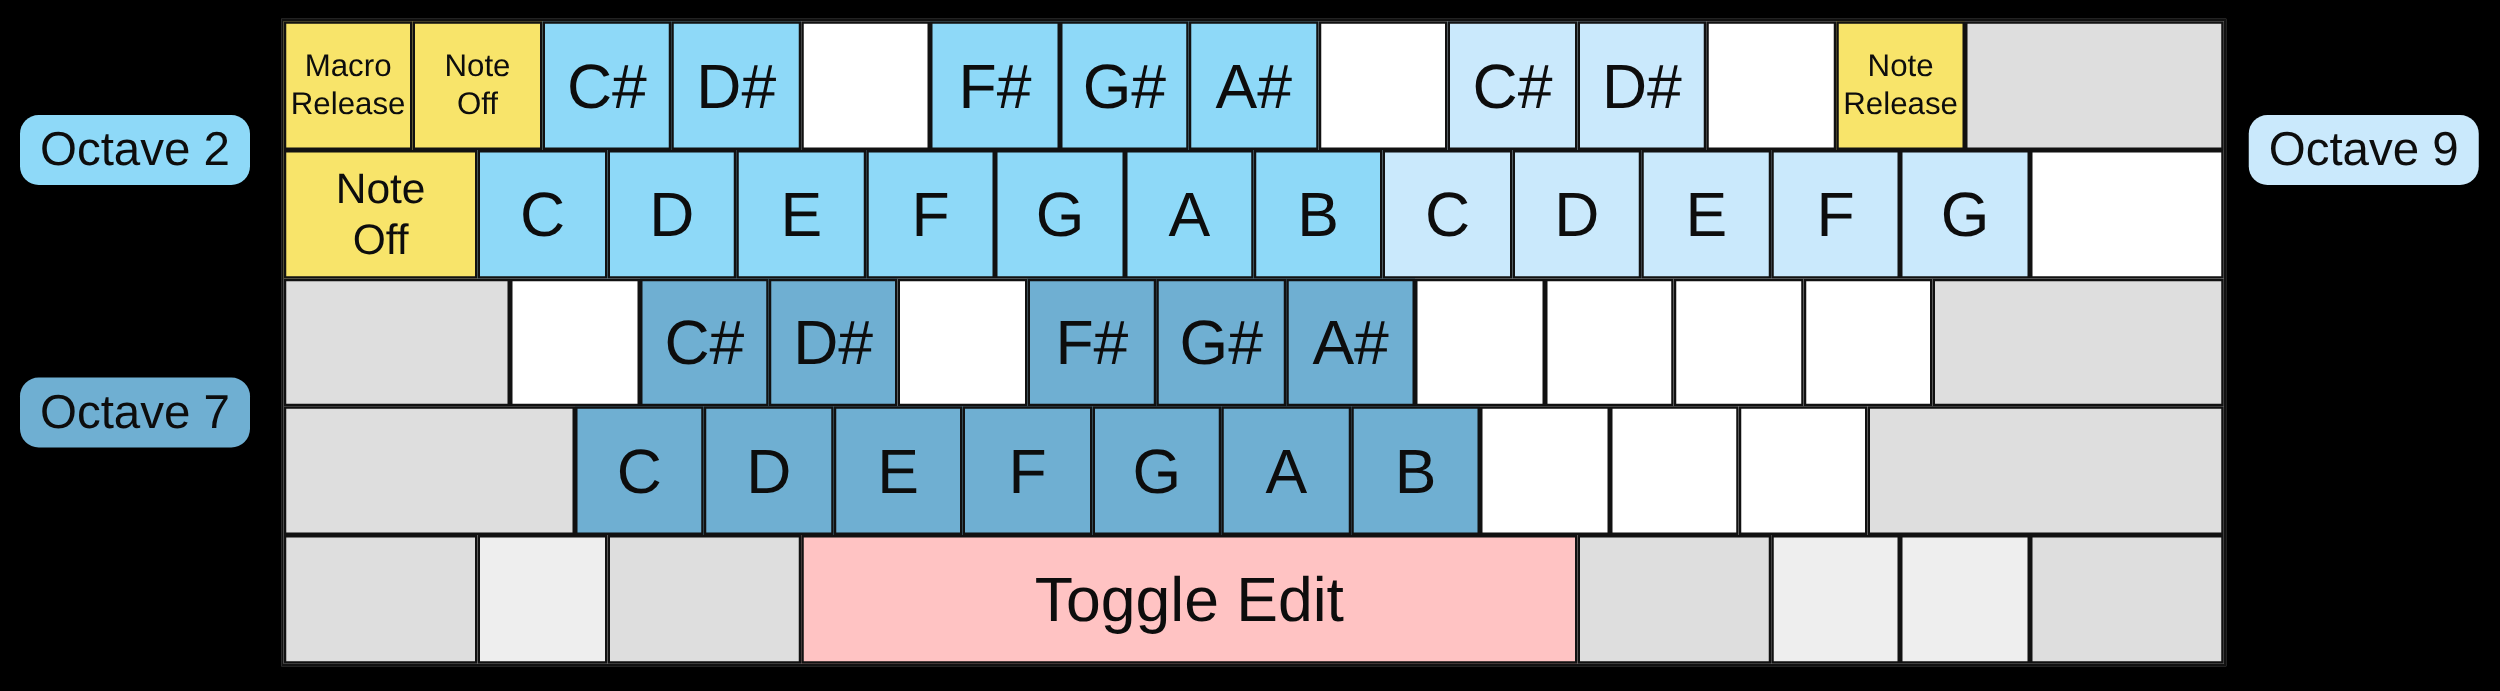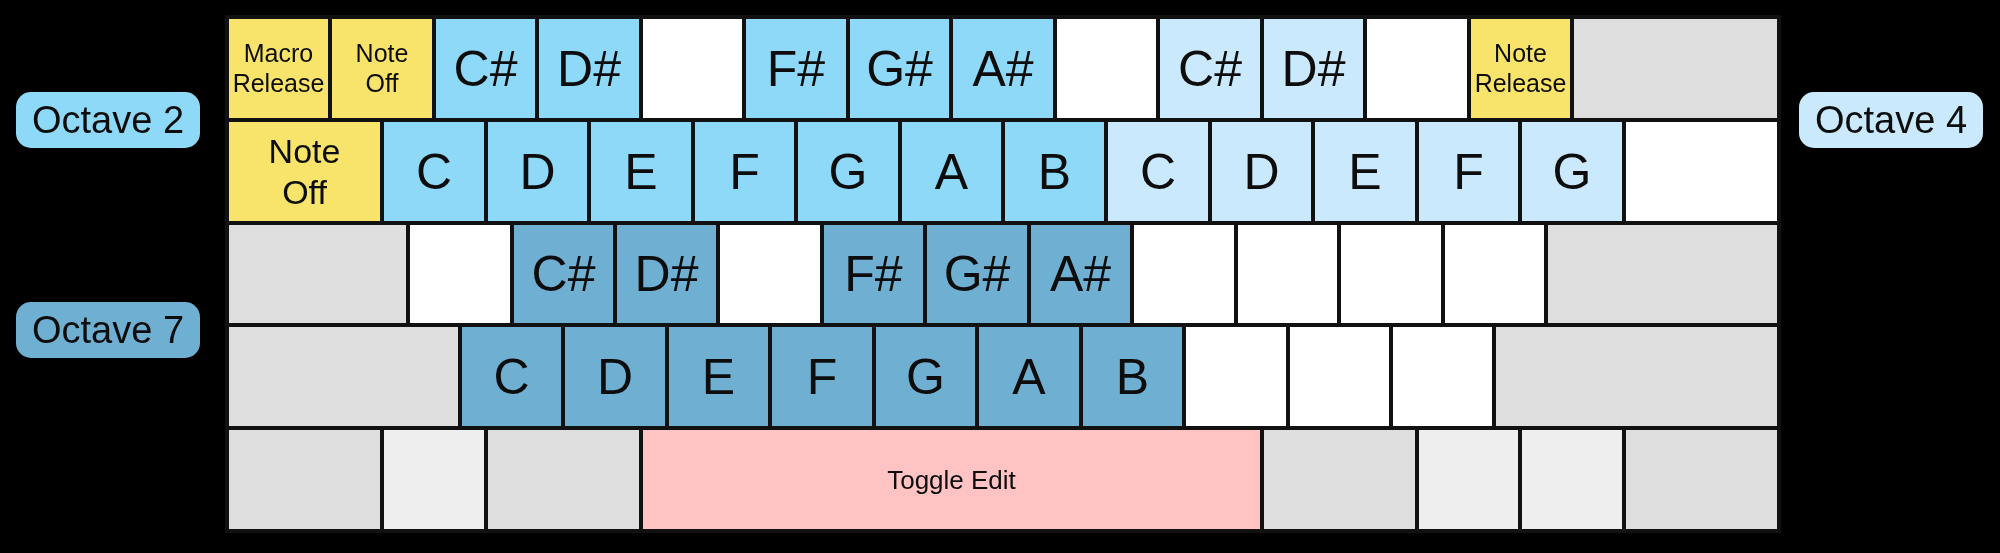--- a/index.html
+++ b/index.html
@@ -15,38 +15,38 @@
   }
   .key{
     position:absolute;box-sizing:border-box;border:2px solid #111;
     display:flex;align-items:center;justify-content:center;
     text-align:center;white-space:pre-line;color:#0d0d0d;
     background:#fff;
   }
   .sz-note{font-size:50px;line-height:1;}
   .sz-sm{font-size:25px;line-height:1.18;}
   .sz-md{font-size:34px;line-height:1.18;}
-  .sz-space{font-size:26px;line-height:1;}
+  .sz-space{font-size:50px;line-height:1;}
   .pill{
     position:absolute;height:56px;width:184px;border-radius:15px;
     display:flex;align-items:center;justify-content:center;
     font-size:38px;color:#0d0d0d;
   }
   .pill-octave2{left:16px;top:92px;}
   .pill-octave1{left:16px;top:302px;}
   .pill-octave3{left:1799px;top:92px;}
 </style>
 </head>
 <body style="background: rgb(0, 0, 0);">
 
 <div class="pill pill-octave2" style="background: rgb(142, 217, 248);">Octave 2</div>
 
 <div class="pill pill-octave1" style="background: rgb(111, 175, 210);">Octave 7</div>
 
-<div class="pill pill-octave3" style="background: rgb(202, 233, 252);">Octave 4</div>
+<div class="pill pill-octave3" style="background: rgb(202, 233, 252);">Octave 9</div>
 
 <div class="keyboard">
     <div class="key sz-sm" style="left: 0px; top: 0px; width: 103px; height: 103px; background: rgb(248, 228, 106);">Macro
 Release</div>
     <div class="key sz-sm" style="left: 103px; top: 0px; width: 104px; height: 103px; background: rgb(248, 228, 106);">Note
 Off</div>
     <div class="key sz-note" style="left: 207px; top: 0px; width: 103px; height: 103px; background: rgb(142, 217, 248);">C#</div>
     <div class="key sz-note" style="left: 310px; top: 0px; width: 104px; height: 103px; background: rgb(142, 217, 248);">D#</div>
     <div class="key sz-note" style="left: 414px; top: 0px; width: 103px; height: 103px; background: rgb(255, 255, 255);"></div>
     <div class="key sz-note" style="left: 517px; top: 0px; width: 104px; height: 103px; background: rgb(142, 217, 248);">F#</div>

